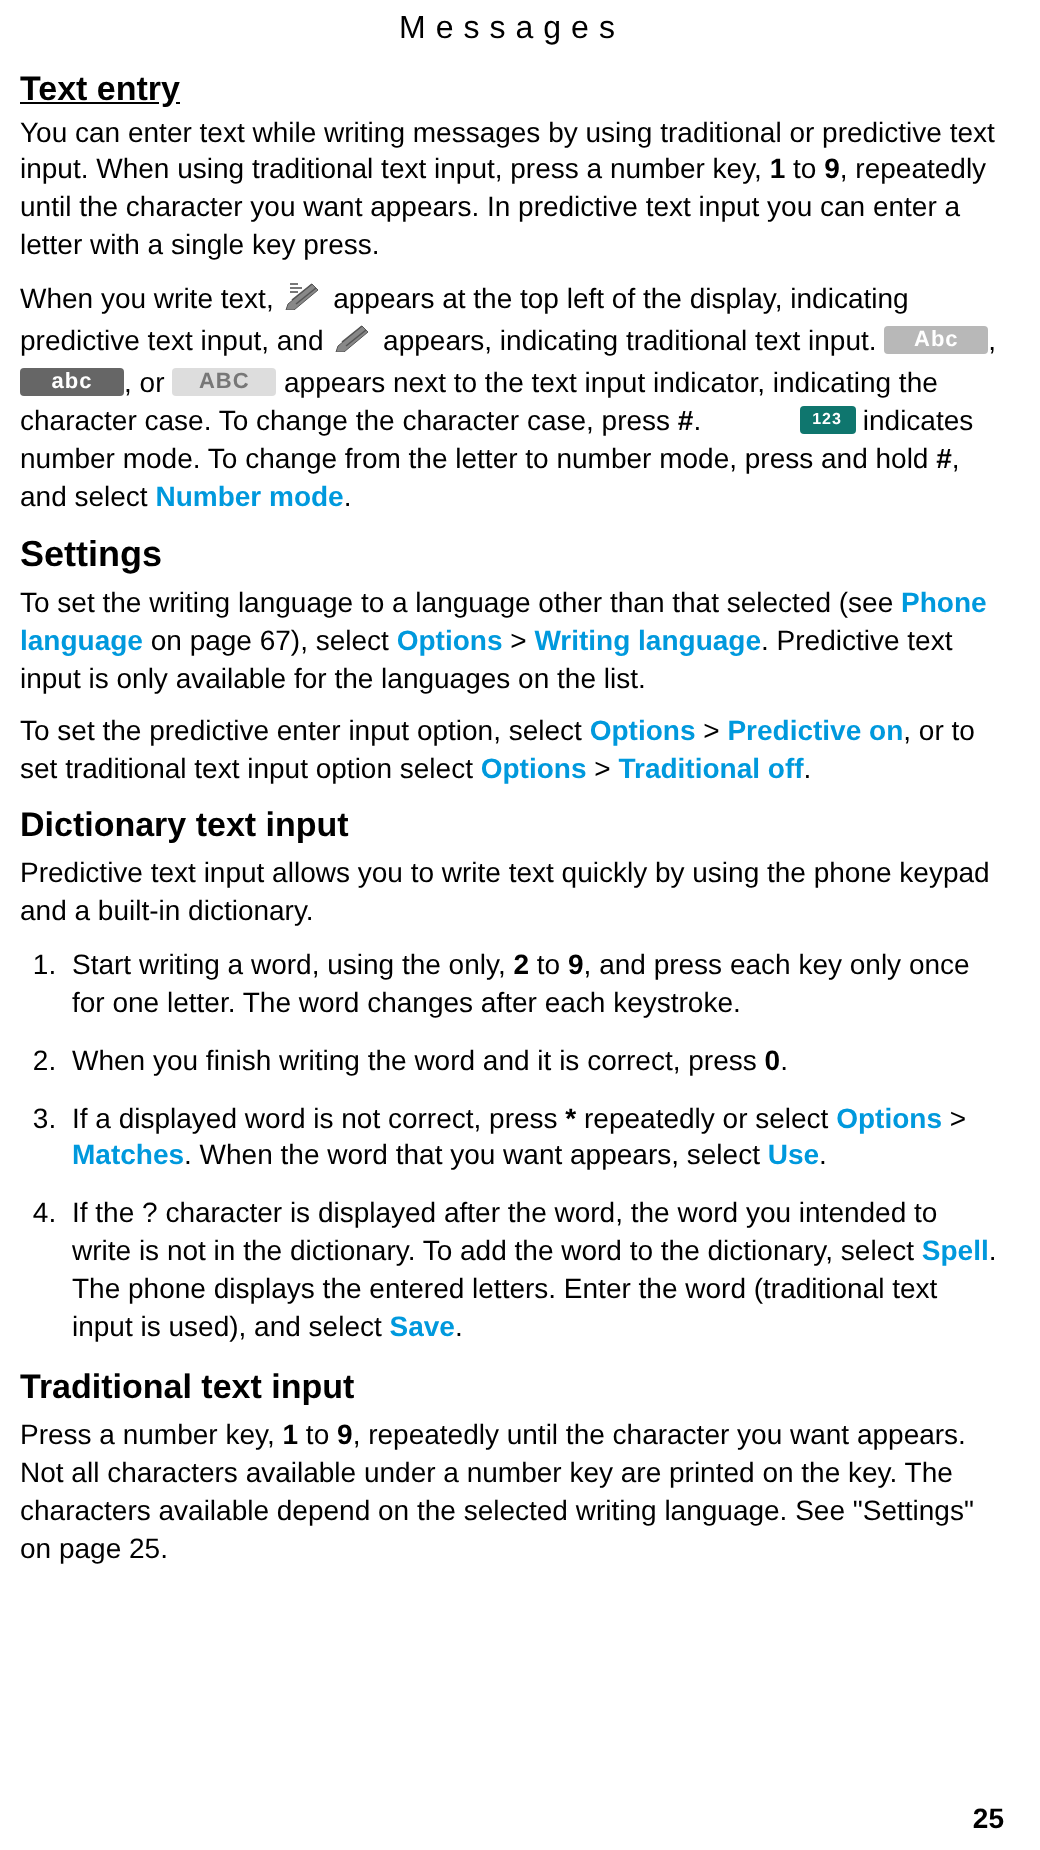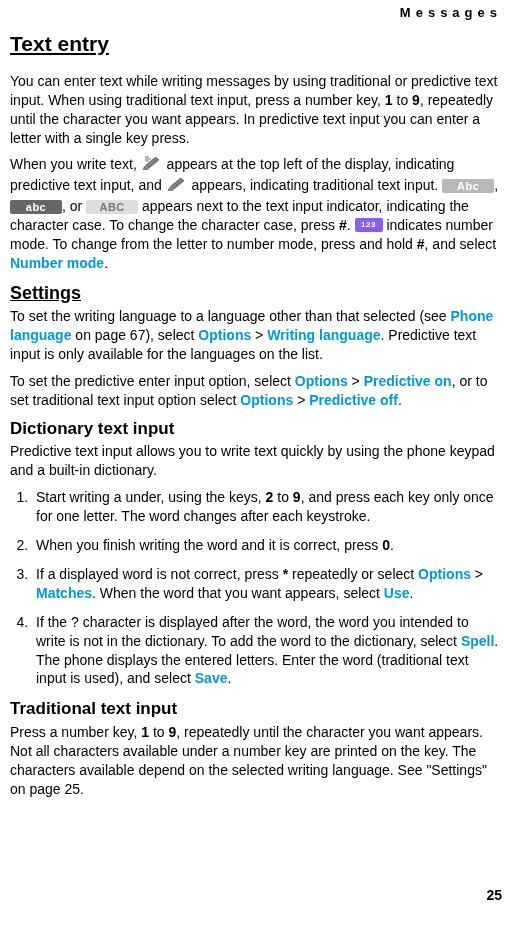--- a/index.html
+++ b/index.html
@@ -8,39 +8,38 @@
       height: 925px;
       background: #fff;
       font-family: Arial, Helvetica, sans-serif;
       color: #000;
       padding: 4px 18px 0 10px;
       position: relative;
       font-size: 14px;
       line-height: 1.35;
     }
     .header-label {
-      text-align: right;
-      font-weight: bold;
+      text-align: center;
+      font-weight: normal;
       letter-spacing: 5px;
-      font-size: 13px;
+      font-size: 16px;
       margin-bottom: 8px;
       padding-right: 0;
     }
     .h1 {
-      font-size: 21px;
+      font-size: 17px;
       font-weight: bold;
       text-decoration: underline;
-      margin-bottom: 14px;
+      margin-bottom: 0;
     }
     .h2 {
       font-size: 18px;
       font-weight: bold;
       margin-top: 8px;
       margin-bottom: 2px;
-      text-decoration: underline;
     }
     .h3 {
       font-size: 17px;
       font-weight: bold;
       margin-top: 8px;
       margin-bottom: 2px;
     }
     .para {
       margin-bottom: 8px;
     }
@@ -56,21 +55,21 @@
       padding-left: 4px;
     }
     .icon-wrap {
       display: inline-block;
       vertical-align: middle;
       position: relative;
       top: -1px;
     }
     .page-number {
       position: absolute;
-      bottom: 20px;
+      bottom: 6px;
       right: 18px;
       font-weight: bold;
       font-size: 14px;
     }
     .abc-box {
       display: inline-block;
       width: 52px;
       height: 14px;
       border-radius: 2px;
       vertical-align: middle;
@@ -83,31 +82,32 @@
       font-family: Arial, sans-serif;
       letter-spacing: 0.5px;
     }
     .abc-upper-a { background: #b8b8b8; color: #fff; }
     .abc-lower { background: #666; color: #fff; }
     .abc-upper { background: #ddd; color: #777; }
     .num-box {
       display: inline-block;
       width: 28px;
       height: 14px;
-      background: #8b5cf6;
+      background: #0f766e;
       color: #fff;
       text-align: center;
       line-height: 14px;
       font-size: 8px;
       font-weight: bold;
       border-radius: 2px;
       vertical-align: middle;
       position: relative;
       top: -1px;
       letter-spacing: 0.5px;
+      margin-left: 45px;
     }
     svg.pencil { width: 22px; height: 16px; }
   </style>
 </head>
 <body>
 
 <div class="header-label">Messages</div>
 
 <div class="h1">Text entry</div>
 
@@ -128,30 +128,30 @@
       </svg></span><span> appears, indicating traditional text input. </span><span class="abc-box abc-upper-a">Abc</span><span>, </span><span class="abc-box abc-lower">abc</span><span>, or </span><span class="abc-box abc-upper">ABC</span><span> appears next to the text input indicator, indicating the character case. To change the character case, press </span><span class="bold">#</span><span>. </span><span class="num-box">123</span><span> indicates number mode. To change from the letter to number mode, press and hold </span><span class="bold">#</span><span>, and select </span><span class="link">Number mode</span><span>.</span>
 </div>
 
 <div class="h2">Settings</div>
 
 <div class="para">
   <span>To set the writing language to a language other than that selected (see </span><span class="link">Phone language</span><span> on page 67), select </span><span class="link">Options</span><span> &gt; </span><span class="link">Writing language</span><span>. Predictive text input is only available for the languages on the list.</span>
 </div>
 
 <div class="para">
-  <span>To set the predictive enter input option, select </span><span class="link">Options</span><span> &gt; </span><span class="link">Predictive on</span><span>, or to set traditional text input option select </span><span class="link">Options</span><span> &gt; </span><span class="link">Predictive off</span><span>.</span>
+  <span>To set the predictive enter input option, select </span><span class="link">Options</span><span> &gt; </span><span class="link">Predictive on</span><span>, or to set traditional text input option select </span><span class="link">Options</span><span> &gt; </span><span class="link">Traditional off</span><span>.</span>
 </div>
 
 <div class="h3">Dictionary text input</div>
 
 <div class="para">Predictive text input allows you to write text quickly by using the phone keypad and a built-in dictionary.</div>
 
 <ol class="steps">
   <li>
-    <span>Start writing a under, using the keys, </span><span class="bold">2</span><span> to </span><span class="bold">9</span><span>, and press each key only once for one letter. The word changes after each keystroke.</span>
+    <span>Start writing a word, using the only, </span><span class="bold">2</span><span> to </span><span class="bold">9</span><span>, and press each key only once for one letter. The word changes after each keystroke.</span>
   </li>
   <li>
     <span>When you finish writing the word and it is correct, press </span><span class="bold">0</span><span>.</span>
   </li>
   <li>
     <span>If a displayed word is not correct, press </span><span class="bold">*</span><span> repeatedly or select </span><span class="link">Options</span><span> &gt; </span><span class="link">Matches</span><span>. When the word that you want appears, select </span><span class="link">Use</span><span>.</span>
   </li>
   <li>
     <span>If the ? character is displayed after the word, the word you intended to write is not in the dictionary. To add the word to the dictionary, select </span><span class="link">Spell</span><span>. The phone displays the entered letters. Enter the word (traditional text input is used), and select </span><span class="link">Save</span><span>.</span>
   </li>

